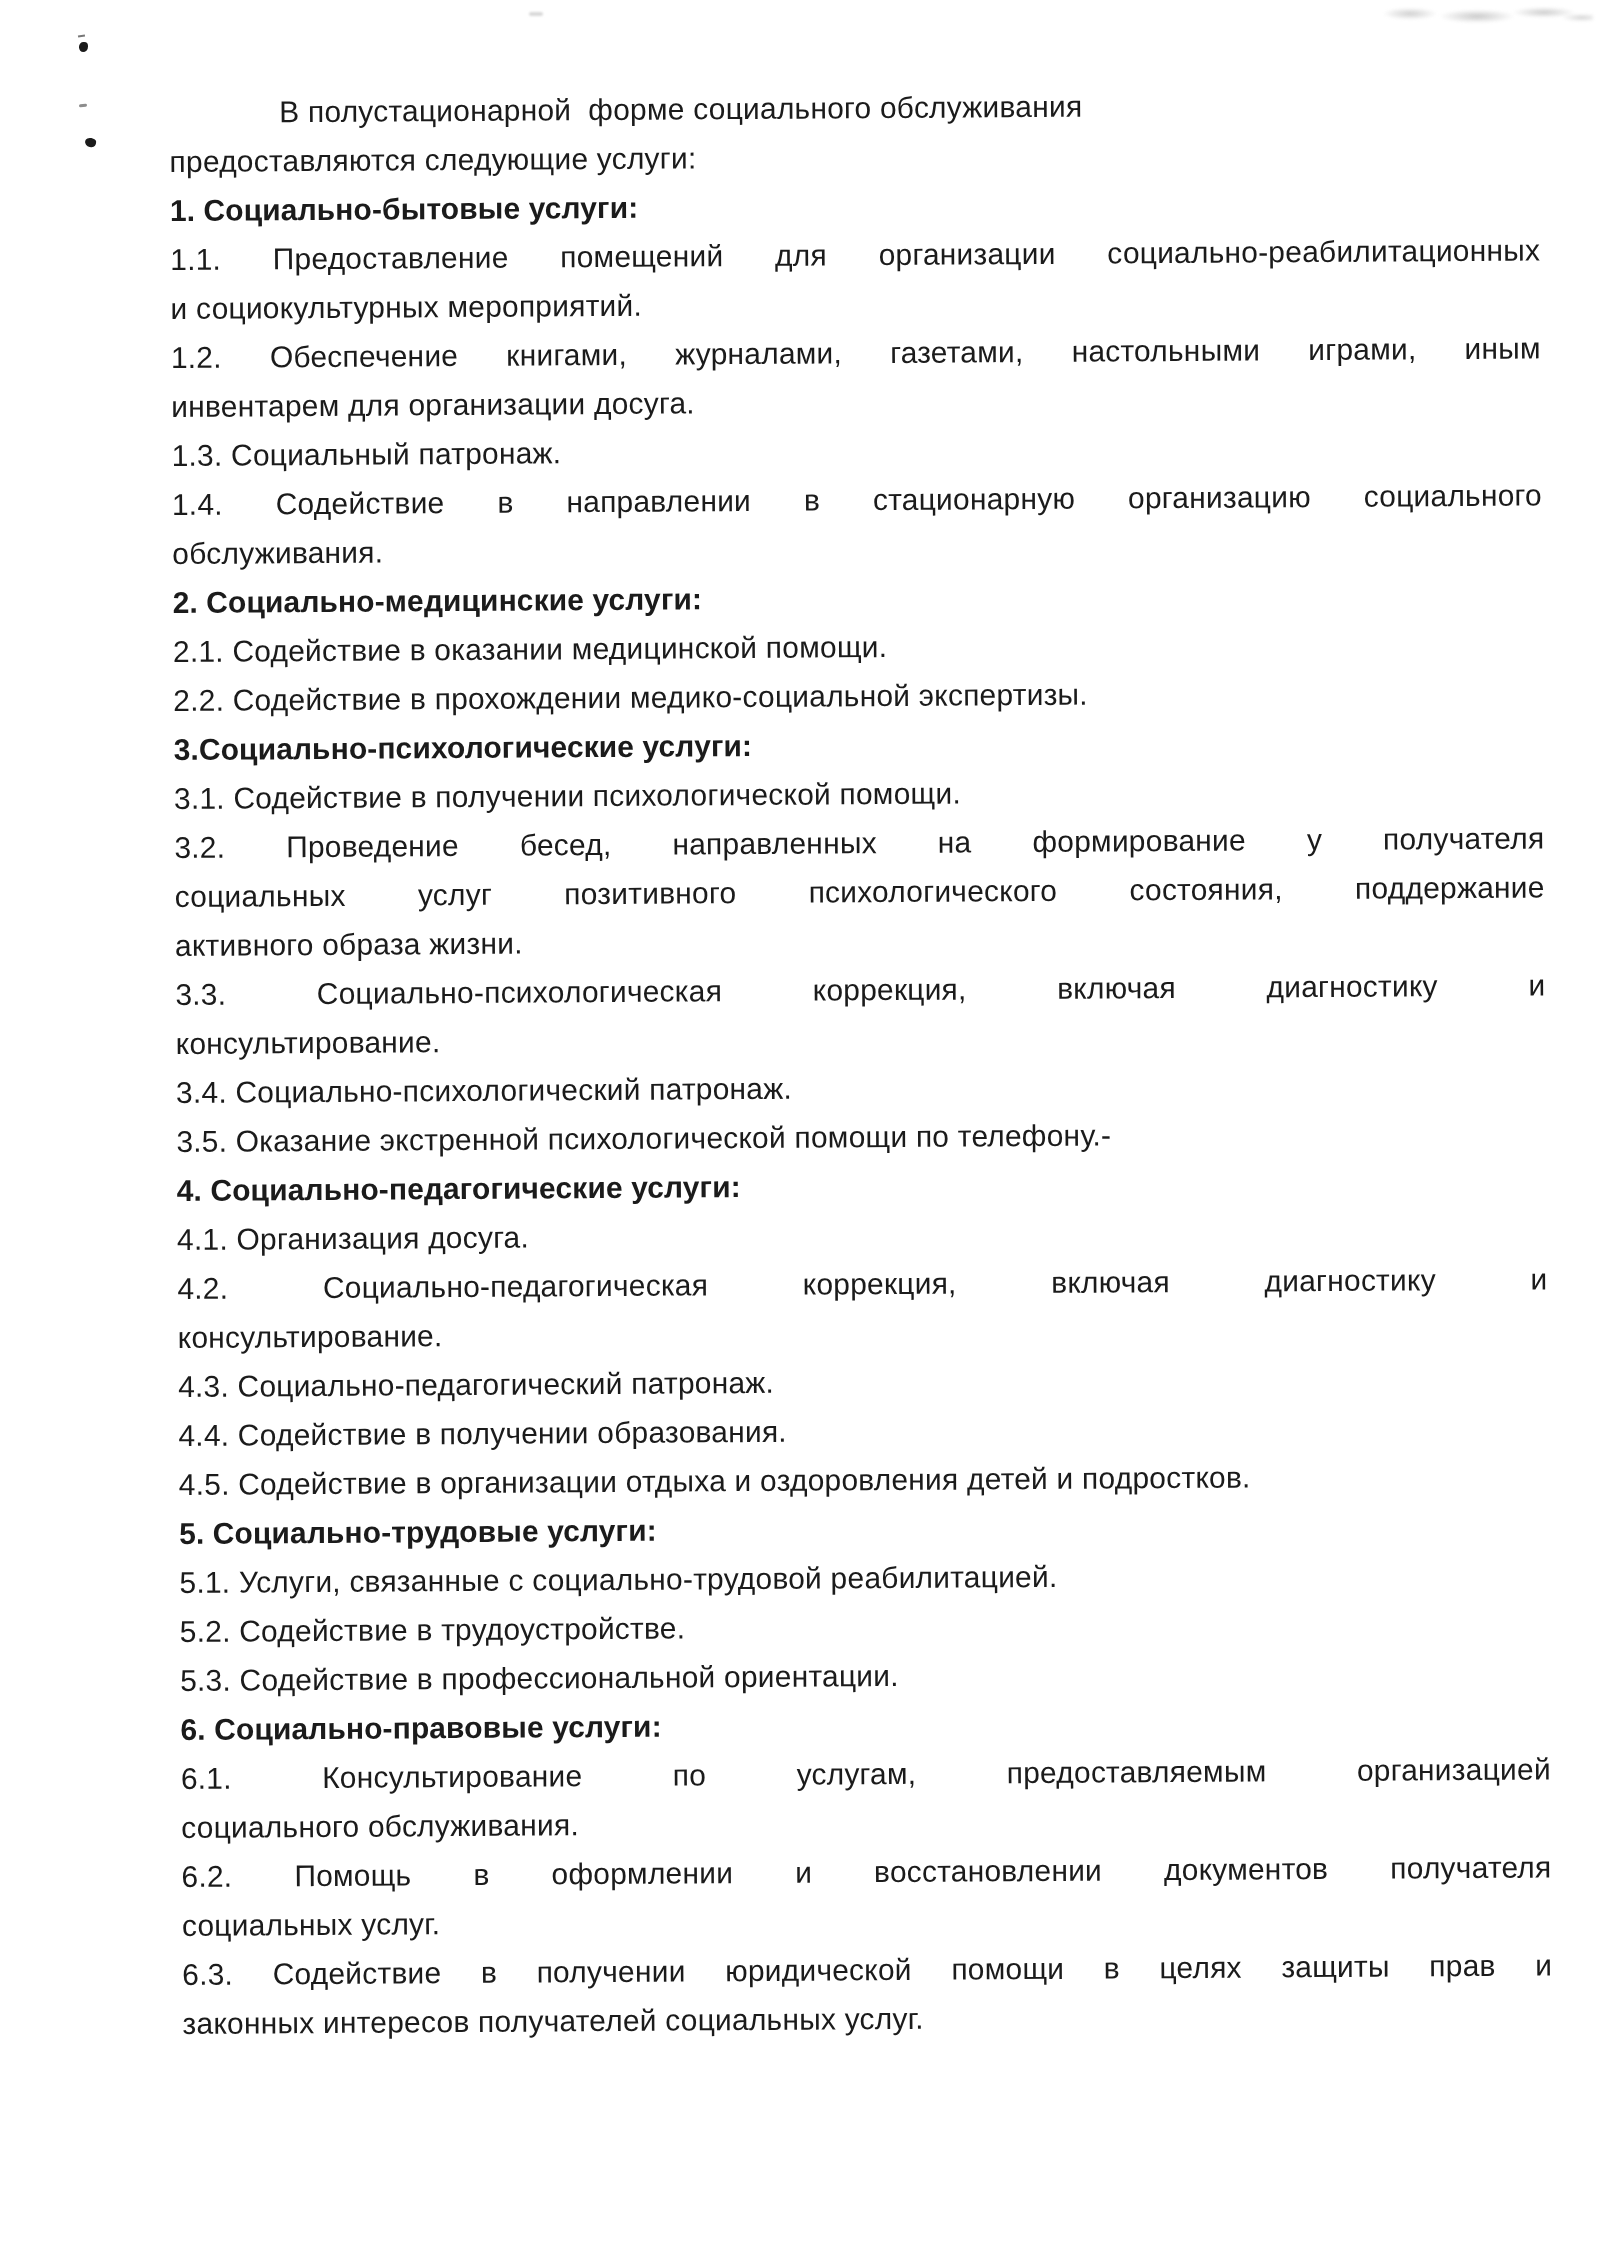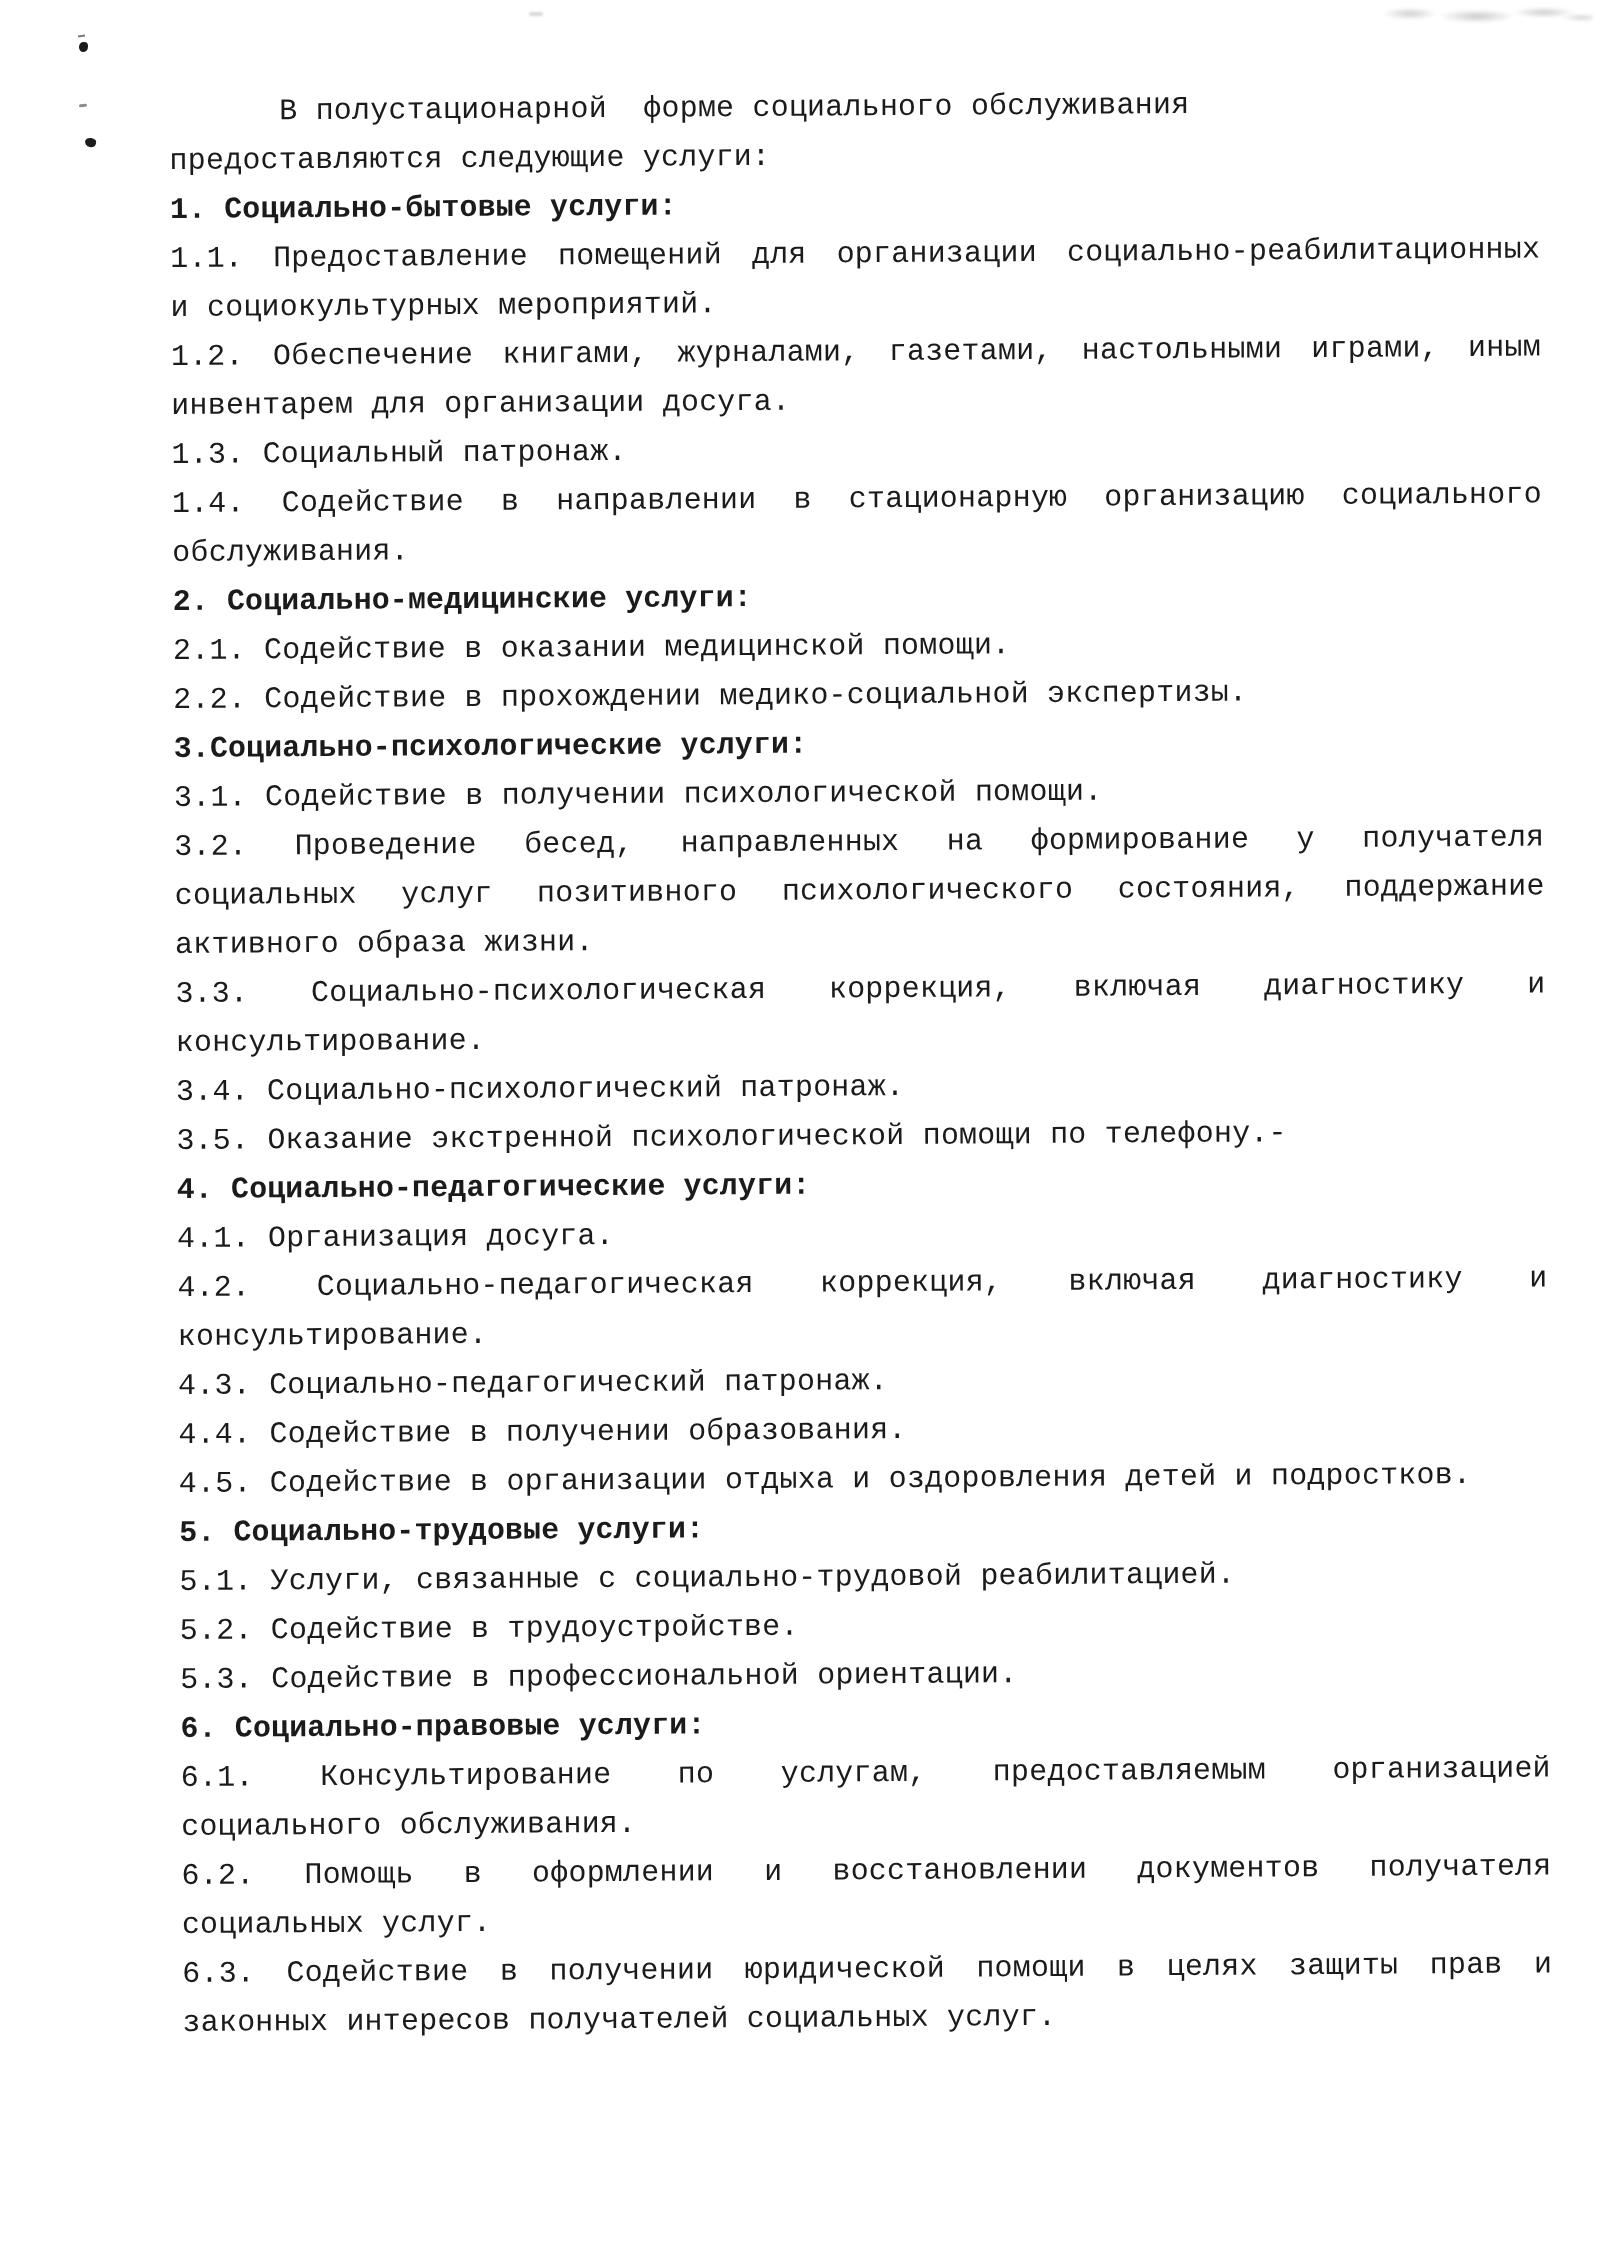--- a/index.html
+++ b/index.html
@@ -6,21 +6,21 @@
     margin: 0;
     padding: 0;
     background: #ffffff;
   }
   .page {
     position: relative;
     width: 1618px;
     height: 2257px;
     background: var(--paper, #ffffff);
     overflow: hidden;
-    font-family: Liberation Mono, monospace;
+    font-family: Liberation Sans, sans-serif;
   }
   
   .content {
     position: absolute;
     left: 169px;
     top: 88px;
     width: 1370px;
     transform: rotate(-0.4deg);
     transform-origin: 0 0;
     color: var(--ink, #1b1b1b);

